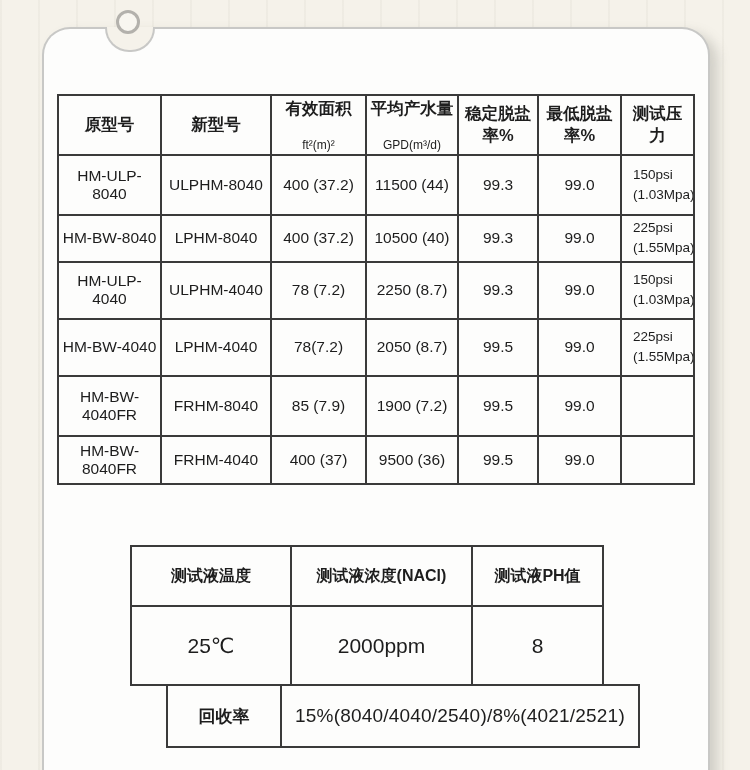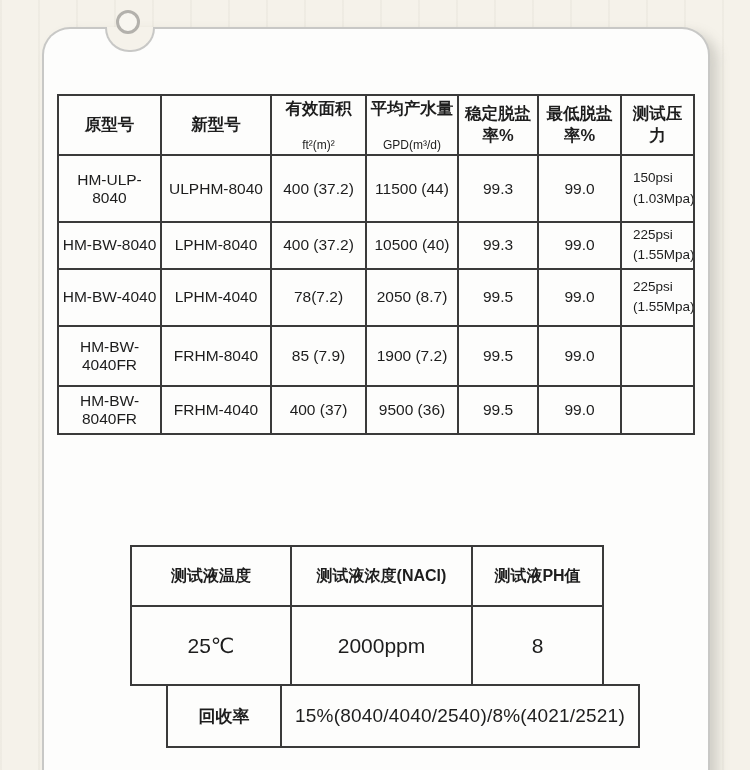--- a/index.html
+++ b/index.html
@@ -94,39 +94,49 @@
             </th>
           <th>
               <div class="h-title">最低脱盐率%</div>
             </th>
           <th>
               <div class="h-title">测试压力</div>
             </th>
         </tr>
       </thead>
       <tbody>
-        <tr style="height:67px">
+        <tr style="height:60px">
           <td>HM-ULP-8040</td>
           <td>ULPHM-8040</td>
           <td>400 (37.2)</td>
           <td>11500 (44)</td>
           <td>99.3</td>
           <td>99.0</td>
           <td class="pressure">150psi
 (1.03Mpa)</td>
         </tr>
         <tr style="height:40px">
           <td>HM-BW-8040</td>
           <td>LPHM-8040</td>
           <td>400 (37.2)</td>
           <td>10500 (40)</td>
           <td>99.3</td>
           <td>99.0</td>
           <td class="pressure">225psi
 (1.55Mpa)</td>
+        </tr>
+        <tr style="height:57px">
+          <td>HM-ULP-4040</td>
+          <td>ULPHM-4040</td>
+          <td>78 (7.2)</td>
+          <td>2250 (8.7)</td>
+          <td>99.3</td>
+          <td>99.0</td>
+          <td class="pressure">150psi
+(1.03Mpa)</td>
         </tr>
         <tr style="height:57px">
           <td>HM-BW-4040</td>
           <td>LPHM-4040</td>
           <td>78(7.2)</td>
           <td>2050 (8.7)</td>
           <td>99.5</td>
           <td>99.0</td>
           <td class="pressure">225psi
 (1.55Mpa)</td>

